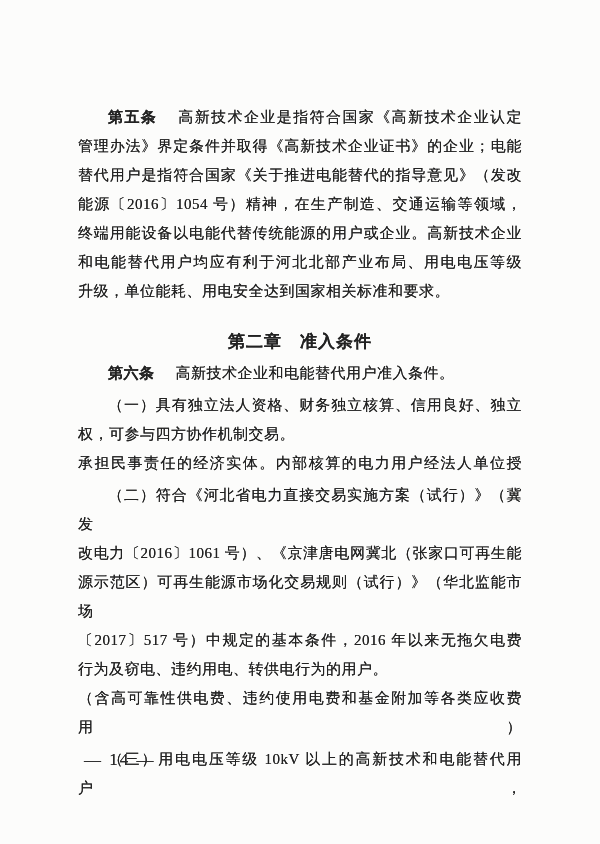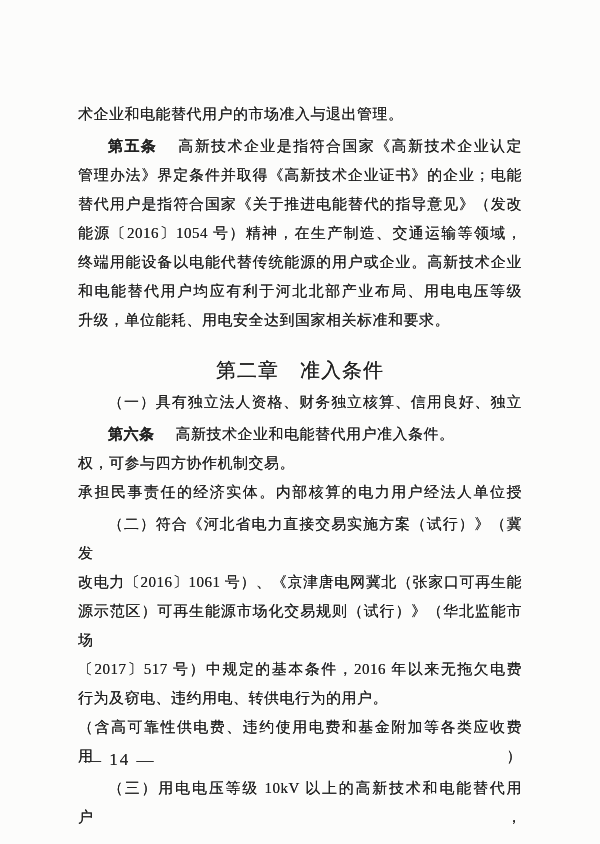--- a/index.html
+++ b/index.html
@@ -38,22 +38,22 @@
     text-indent: 2em;
   }
   .ln.para {
     margin-top: 3px;
   }
   .lead {
     font-weight: bold;
     margin-right: 1.4em;
   }
   .heading {
-    font-size: 20px;
-    font-weight: normal;
+    font-size: 17px;
+    font-weight: bold;
     text-align: center;
     text-align-last: center;
     line-height: 29px;
     margin-top: 21px;
     letter-spacing: 1px;
     text-shadow: 0 0 0.5px #3a3a3a;
   }
   .footer {
     position: absolute;
     top: 750px;
@@ -63,35 +63,34 @@
     color: #2a2a2a;
     text-shadow: 0 0 0.5px #3a3a3a;
   }
 </style>
 </head>
 <body>
 
 <div class="page">
   <div class="content">
 
-    <div class="ln"><span>术企业和电能替代用户的市场准入与退出管理。</span></div>
 
     <div class="ln indent fill para"><span class="lead">第五条</span><span>高新技术企业是指符合国家《高新技术企业认定</span></div>
     <div class="ln fill"><span>管理办法》界定条件并取得《高新技术企业证书》的企业；电能</span></div>
     <div class="ln fill"><span>替代用户是指符合国家《关于推进电能替代的指导意见》（发改</span></div>
     <div class="ln fill"><span>能源〔2016〕1054 号）精神，在生产制造、交通运输等领域，</span></div>
     <div class="ln fill"><span>终端用能设备以电能代替传统能源的用户或企业。高新技术企业</span></div>
     <div class="ln fill"><span>和电能替代用户均应有利于河北北部产业布局、用电电压等级</span></div>
     <div class="ln"><span>升级，单位能耗、用电安全达到国家相关标准和要求。</span></div>
 
     <div class="heading">第二章　准入条件</div>
 
+    <div class="ln indent para"><span class="lead">第六条</span><span>高新技术企业和电能替代用户准入条件。</span></div>
+
     <div class="ln indent fill para"><span>（一）具有独立法人资格、财务独立核算、信用良好、独立</span></div>
-
-    <div class="ln indent para"><span class="lead">第六条</span><span>高新技术企业和电能替代用户准入条件。</span></div>
     <div class="ln"><span>权，可参与四方协作机制交易。</span></div>
     <div class="ln fill"><span>承担民事责任的经济实体。内部核算的电力用户经法人单位授</span></div>
 
     <div class="ln indent fill para"><span>（二）符合《河北省电力直接交易实施方案（试行）》（冀发</span></div>
     <div class="ln fill"><span>改电力〔2016〕1061 号）、《京津唐电网冀北（张家口可再生能</span></div>
     <div class="ln fill"><span>源示范区）可再生能源市场化交易规则（试行）》（华北监能市场</span></div>
     <div class="ln fill"><span>〔2017〕517 号）中规定的基本条件，2016 年以来无拖欠电费</span></div>
     <div class="ln"><span>行为及窃电、违约用电、转供电行为的用户。</span></div>
     <div class="ln fill"><span>（含高可靠性供电费、违约使用电费和基金附加等各类应收费用）</span></div>
 

